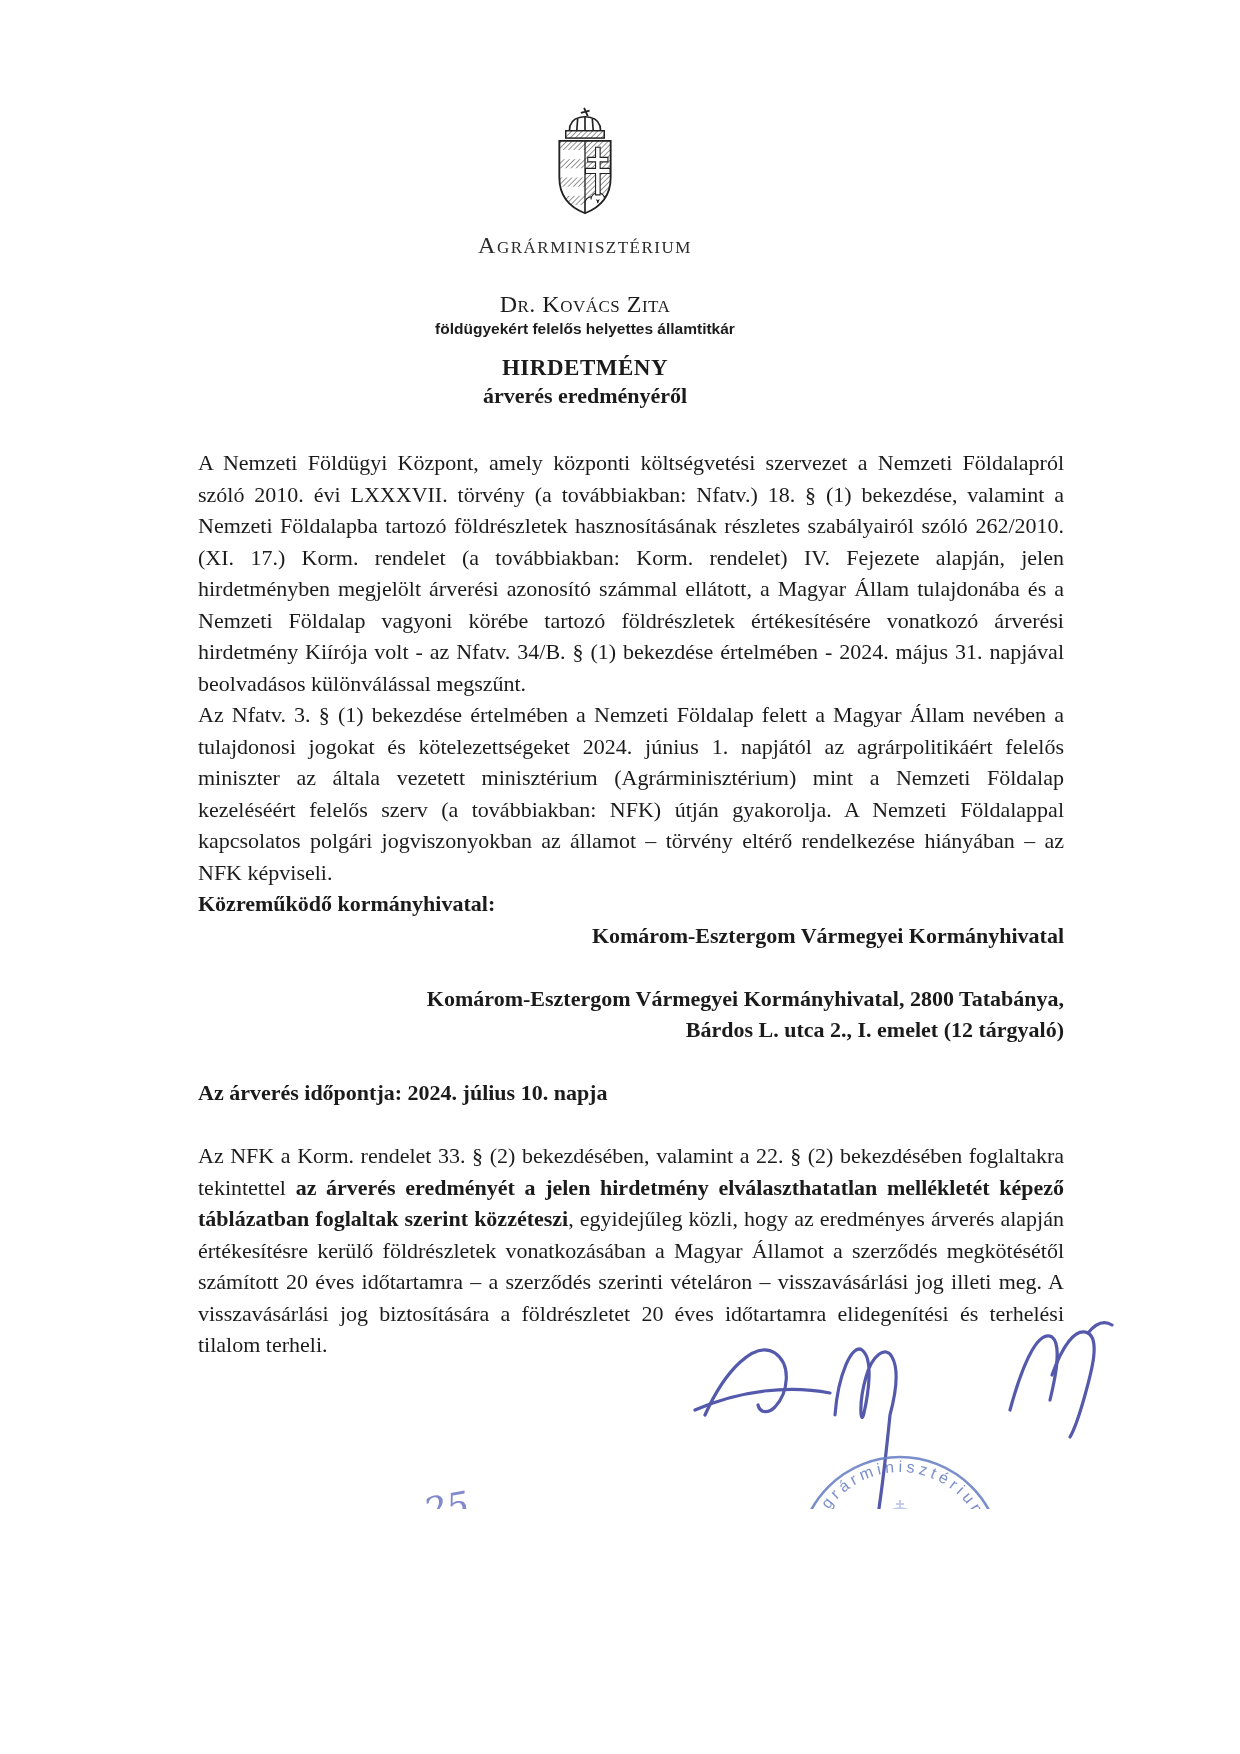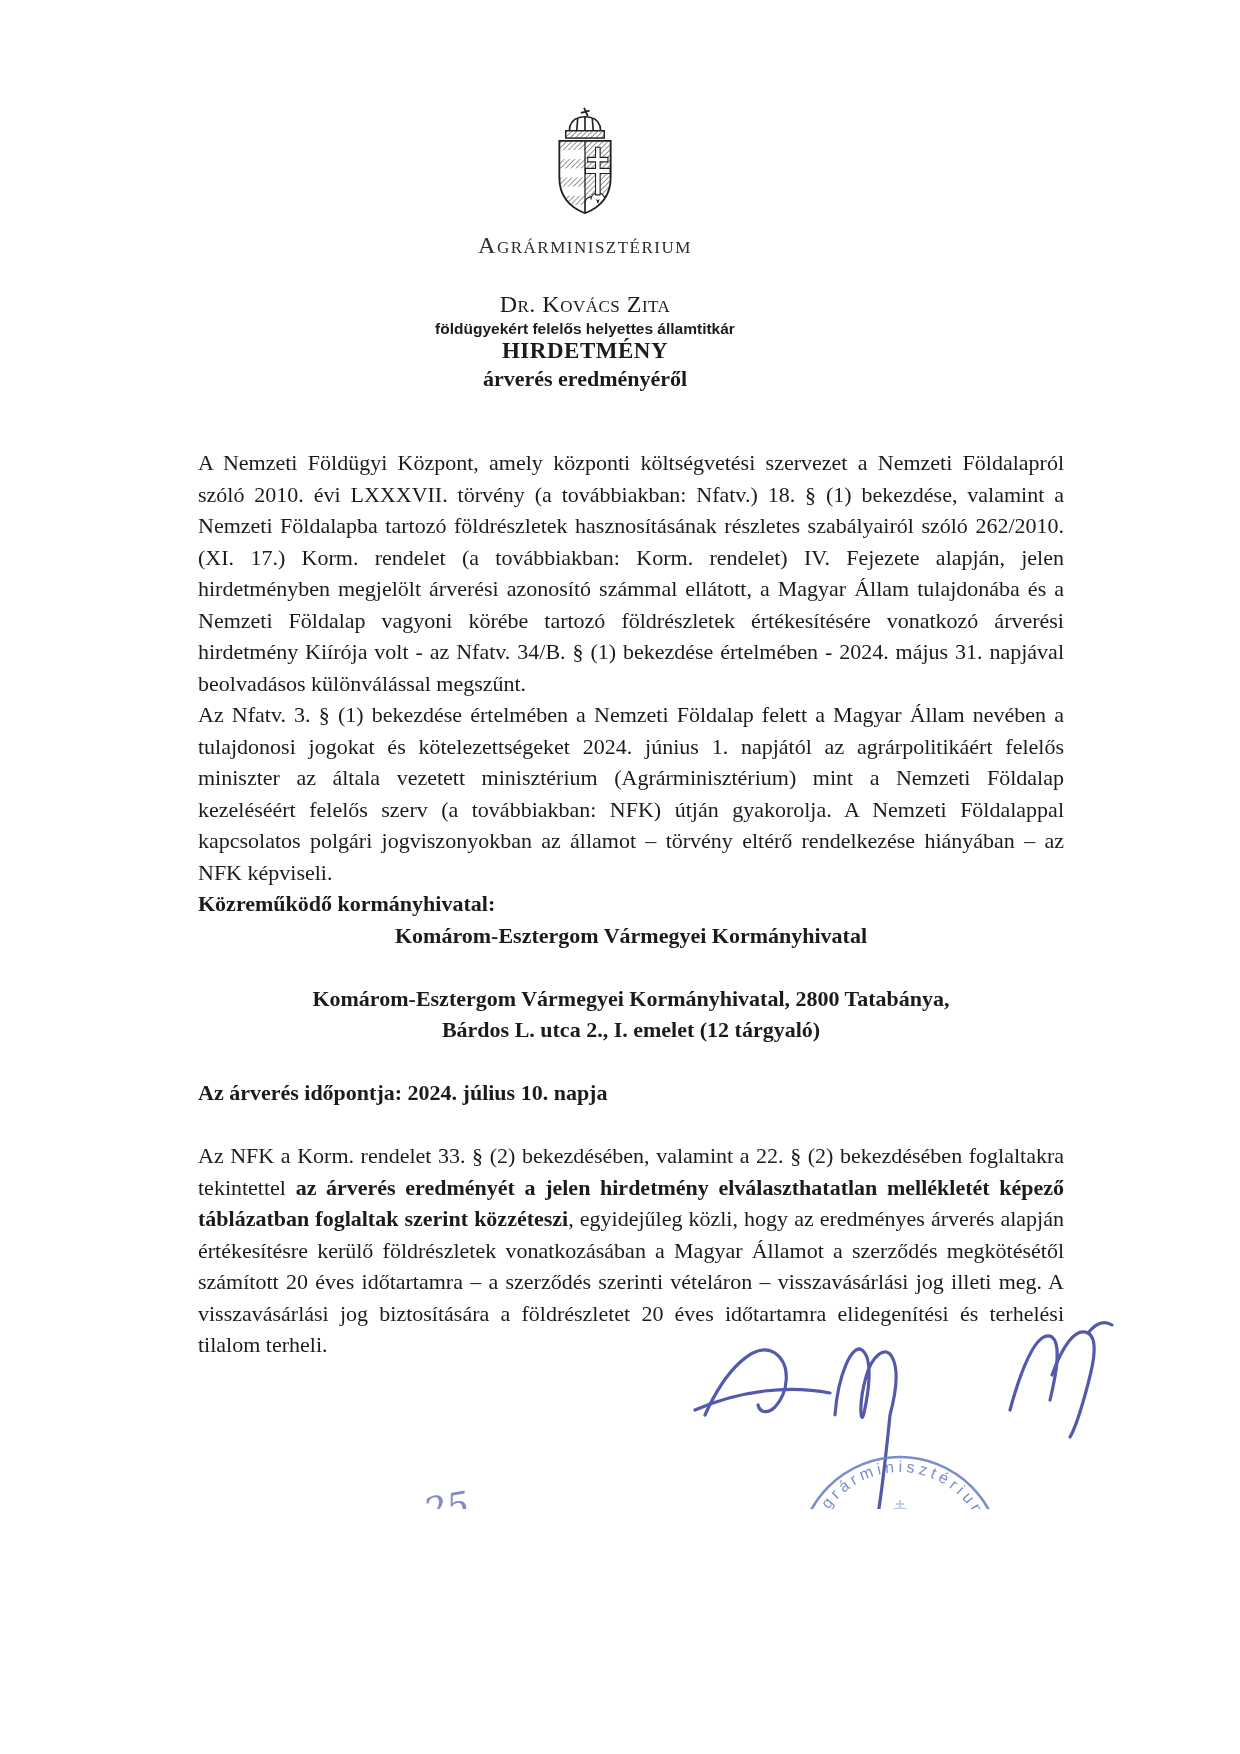--- a/index.html
+++ b/index.html
@@ -9,29 +9,29 @@
     position:relative; width:1240px; height:1509px; background:#ffffff;
     font-family:"Liberation Serif", serif; color:#1b1b1b; overflow:hidden;
   }
 
   
   .doc-header { position:absolute; top:106px; left:0; width:1170px; text-align:center; }
   .coa { display:block; margin:0 auto; }
   .ministry { margin-top:16px; font-variant:small-caps; font-size:24px; letter-spacing:1.5px; color:#2b2b2b; }
   .head-name { margin-top:32px; font-variant:small-caps; font-size:24px; letter-spacing:0.5px; }
   .head-role { font-family:"Liberation Sans", sans-serif; font-size:15.5px; margin-top:2px; font-weight:bold;text-align:center; }
-  .doc-title { font-weight:bold; font-size:23px; letter-spacing:0.5px; }
+  .doc-title { margin-top:17px; font-weight:bold; font-size:23px; letter-spacing:0.5px; }
   .doc-subtitle { margin-top:2px; font-weight:bold; font-size:22px; }
 
   
   .doc-body { position:absolute; top:447px; left:198px; width:866px; font-size:22px; line-height:31.5px; }
   .doc-body p { margin:0; }
   .just { text-align:justify; }
   .bold { font-weight:bold; }
-  .bold-center { font-weight:bold; text-align:center; }
+  .bold-center { font-weight:bold; text-align:right; }
   .spacer { height:31.5px; }
 
   
   .dateline { position:absolute; top:1494px; left:198px; font-size:22.5px; white-space:nowrap; }
   .hw-day {
     display:inline-block; font-family:"DejaVu Serif", serif; font-style:italic;
     font-size:36px; color:#8289cc; transform:rotate(-10deg) translateY(-7px);
     margin:0 6px 0 10px;
   }
   .signature-svg { position:absolute; left:680px; top:1315px; }

